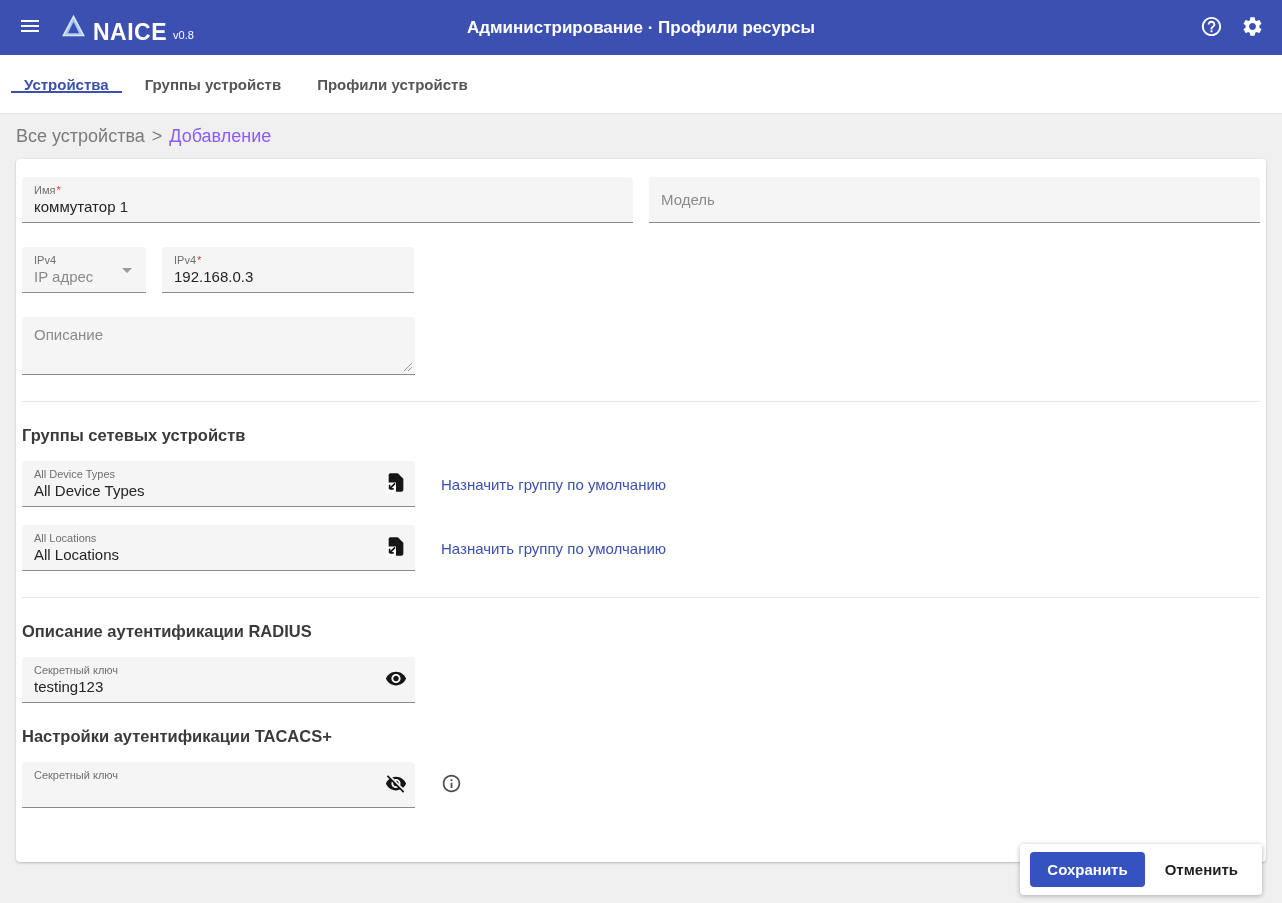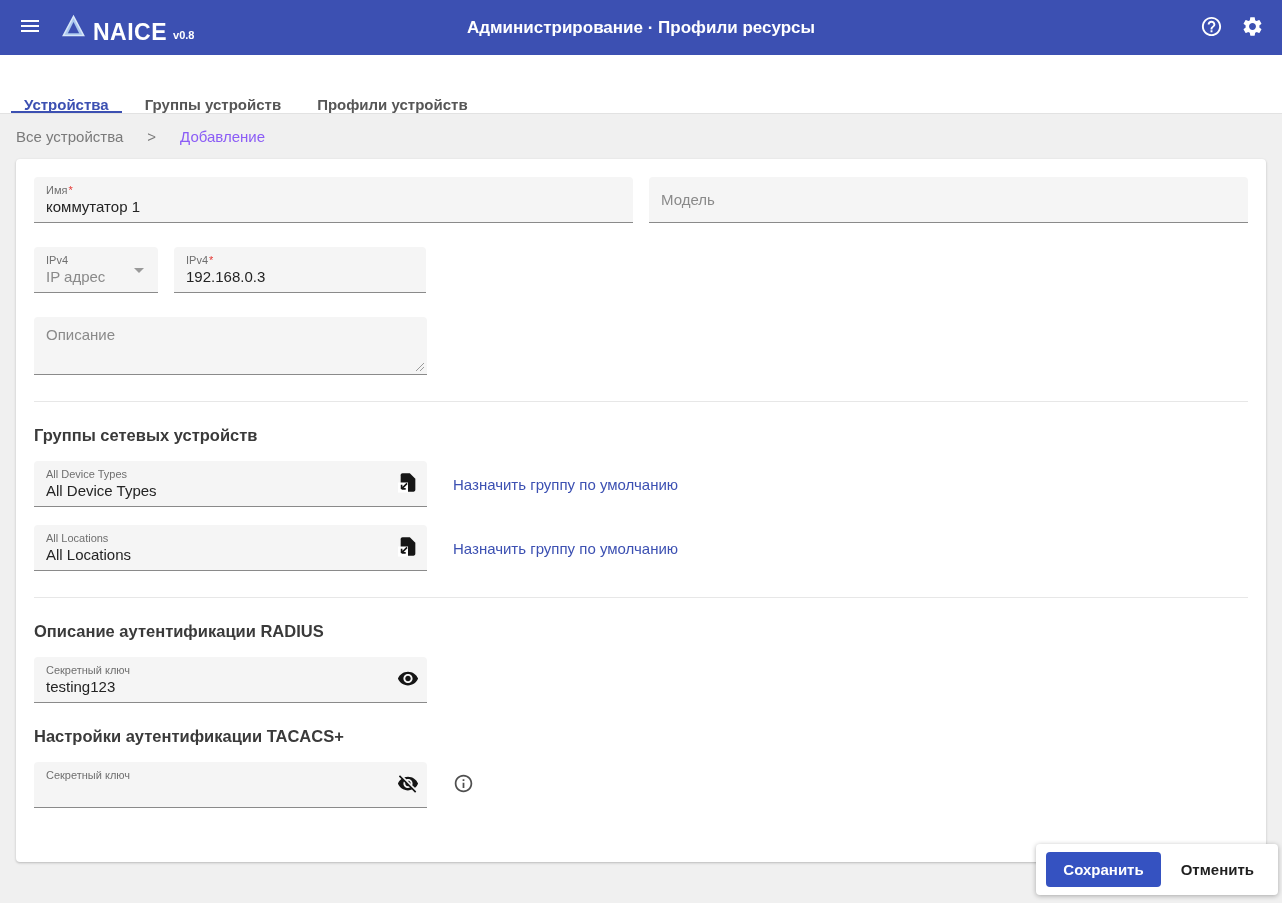--- a/index.html
+++ b/index.html
@@ -14,54 +14,54 @@
 
   
   .app-bar {
     height:55px; background:#3c50b2; color:#fff;
     display:flex; align-items:center; position:relative; padding:0 14px;
   }
   .app-bar .left { display:flex; align-items:center; gap:14px; }
   .icon-plain { background:none; border:0; padding:4px; display:flex; align-items:center; justify-content:center; }
   .logo-wrap { display:flex; align-items:flex-end; gap:6px; }
   .logo-text { font-size:23px; font-weight:700; letter-spacing:.5px; line-height:22px; }
-  .logo-ver { font-size:11px; font-weight:700; line-height:15px; }
+  .logo-ver { font-size:11px; font-weight:400; line-height:15px; }
   .app-title {
     position:absolute; left:50%; top:50%; transform:translate(-50%,-50%);
     font-size:17px; font-weight:700; white-space:nowrap;
   }
   .app-bar .right { margin-left:auto; display:flex; align-items:center; gap:10px; }
 
   
   .tabs {
-    background:#fff; display:flex; align-items:flex-end;
+    background:#fff; display:flex; align-items:center;
     padding:0 6px; height:59px; border-bottom:1px solid #e2e2e2;
   }
   .tab {
     display:flex; align-items:center; padding:0 13px; margin:0 5px;
     font-size:15px; font-weight:600; color:#565656; position:relative; cursor:pointer;
   }
   .tab.active { color:#3c50b2; }
   .tab.active::after {
     content:""; position:absolute; left:0; right:0; bottom:0; height:2px; background:#3c50b2;
   }
 
   
   .breadcrumb {
-    height:45px; display:flex; align-items:center; gap:24px; padding:0 16px; font-size:15px;
+    height:45px; display:flex; align-items:center; gap:7px; padding:0 16px; font-size:18px;
   }
   .bc-root { color:#7a7a7a; cursor:pointer; }
   .bc-sep { color:#7a7a7a; }
   .bc-cur { color:#8b5cf6; }
 
   
   .card {
     margin:0 16px; background:#fff; border-radius:4px;
     box-shadow:0 1px 3px rgba(0,0,0,.14), 0 1px 2px rgba(0,0,0,.10);
-    padding:18px 18px 36px;
+    padding:18px 6px 36px;
   }
 
   .row { display:flex; gap:16px; margin-bottom:24px; }
   .row-3 > .field { flex:1; }
 
   
   .field {
     position:relative; background:#f5f5f5; border-bottom:1px solid #8a8a8a;
     border-radius:4px 4px 0 0; height:46px; padding:5px 12px;
     display:flex; flex-direction:column; justify-content:center;
@@ -108,21 +108,21 @@
   .section-title { font-size:16.5px; font-weight:700; color:#3a3a3a; margin:24px 0 16px; }
   .group-row { display:flex; align-items:center; margin-bottom:18px; }
   .link {
     color:#3c50b2; text-decoration:none; margin-left:26px; font-size:15px; cursor:pointer;
   }
   .inline-row { display:flex; align-items:center; }
   .info-btn { background:none; border:0; margin-left:26px; display:flex; align-items:center; }
 
   
   .action-bar {
-    position:fixed; right:4px; bottom:8px; background:#fff; border-radius:4px;
+    position:fixed; right:20px; bottom:8px; background:#fff; border-radius:4px;
     box-shadow:0 1px 5px rgba(0,0,0,.3); padding:8px 10px;
     display:flex; align-items:center; gap:6px; z-index:10;
   }
   .btn-primary {
     background:#3552c1; color:#fff; border:0; border-radius:4px;
     font-size:15px; font-weight:600; padding:9px 17px;
   }
   .btn-text {
     background:none; border:0; color:#1f1f1f; font-size:15px; font-weight:600; padding:9px 14px;
   }

